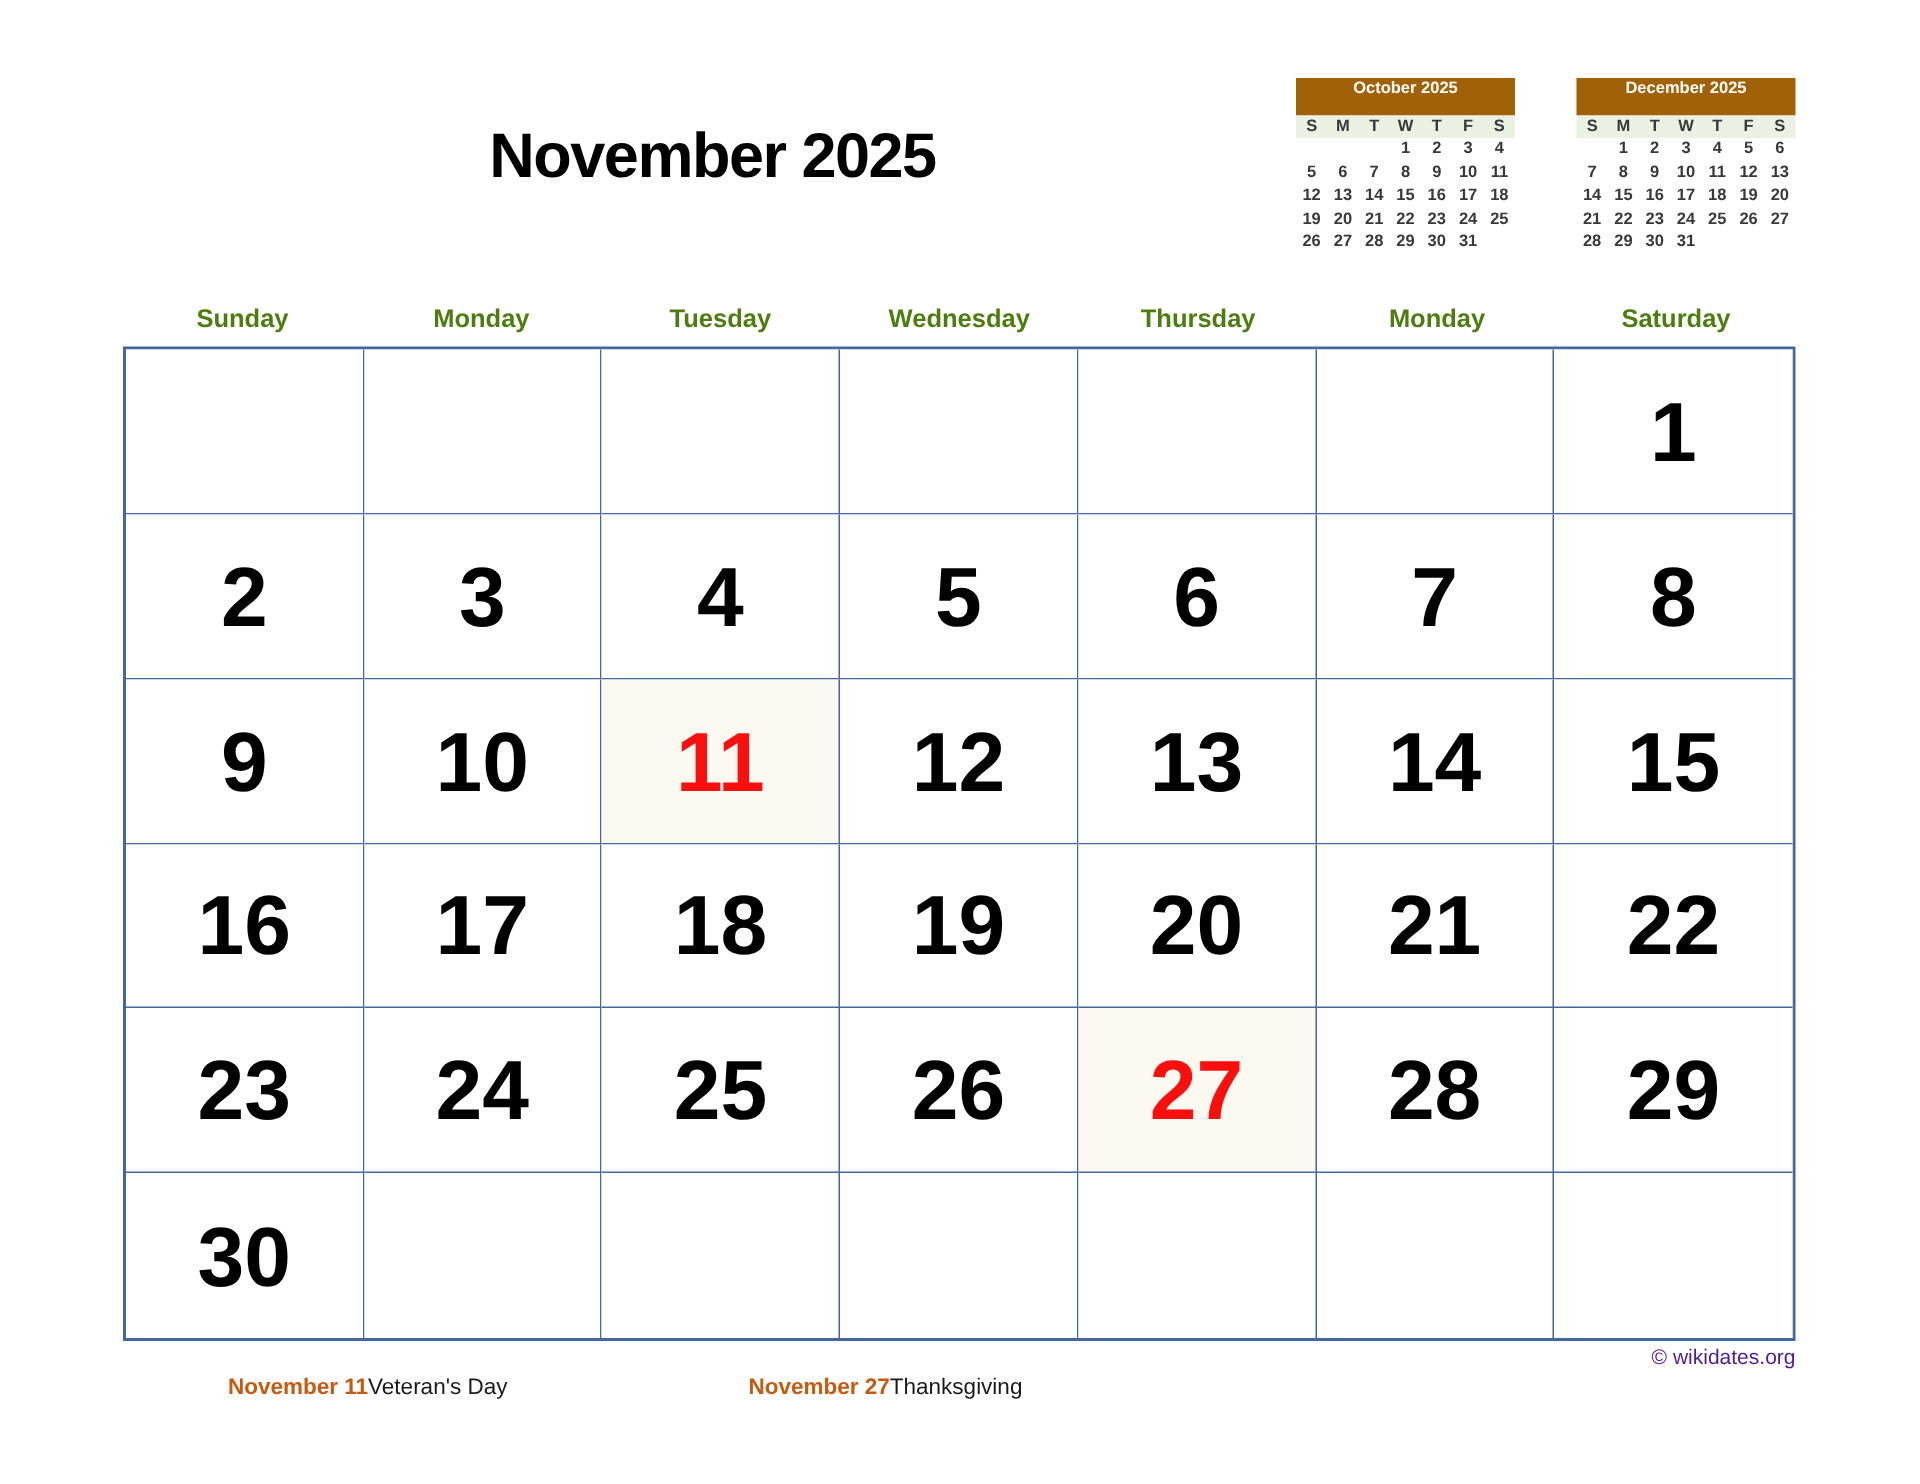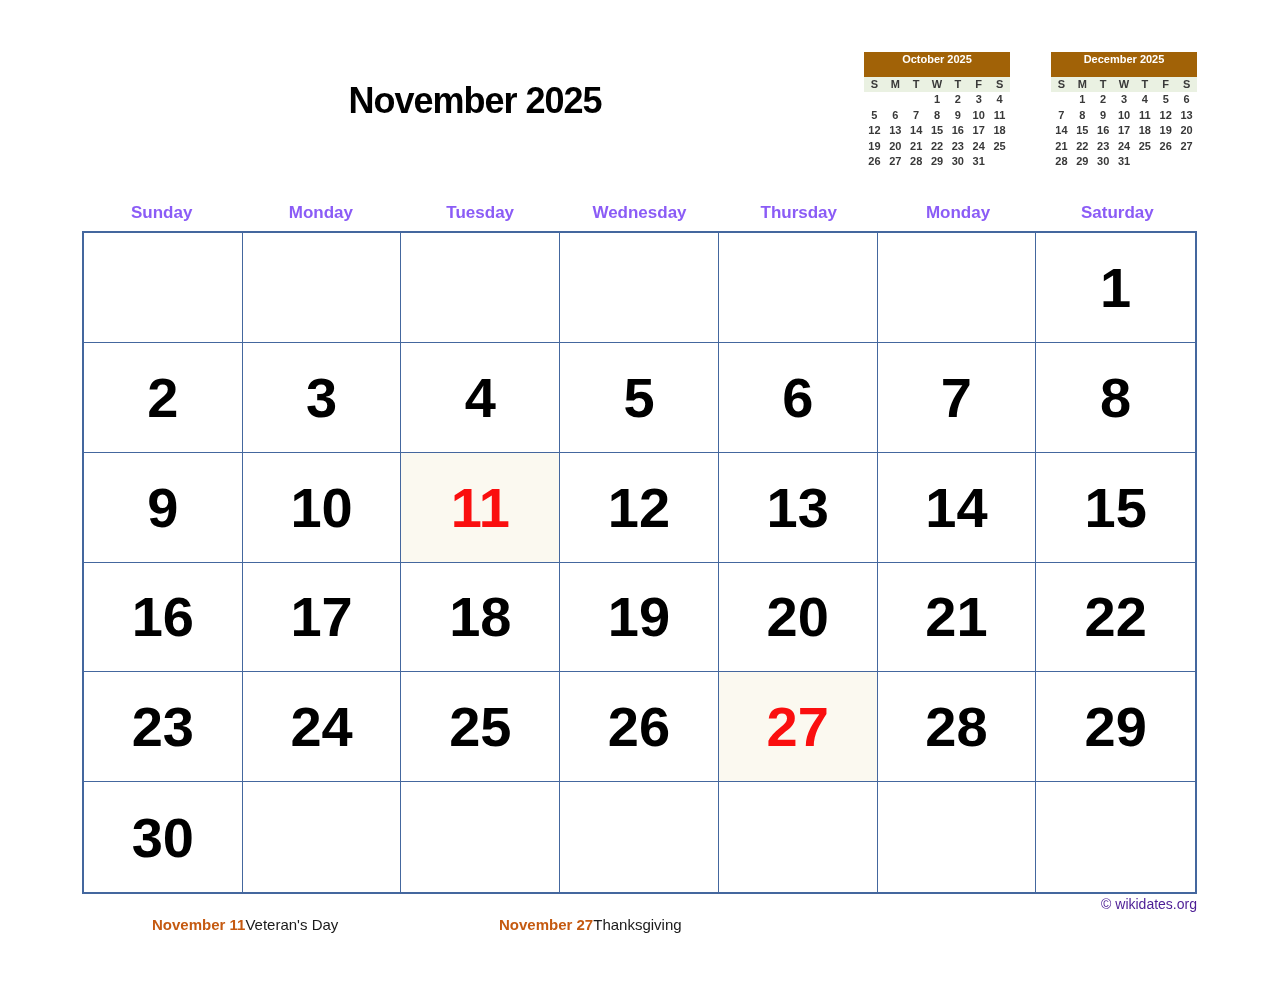--- a/index.html
+++ b/index.html
@@ -10,21 +10,21 @@
     position:relative;
     width:1280px; height:989px;
     background:#ffffff;
     overflow:hidden;
   }
 
   
   .page-title {
     position:absolute; left:0; top:80px; width:950px;
     text-align:center;
-    font-size:36px; font-weight:bold; color:#000000;
+    font-size:42px; font-weight:bold; color:#000000;
     letter-spacing:-1px;
   }
 
   
   .mini-cal { position:absolute; top:52px; width:146px; font-weight:bold; }
   .mini-cal.oct { left:864px; }
   .mini-cal.dec { left:1051px; }
   .mini-cal-header {
     height:25px; line-height:15px;
     text-align:center; font-size:11px; font-weight:bold;
@@ -39,21 +39,21 @@
     color:#393939; font-weight:bold;
   }
 
   
   .weekday-row {
     position:absolute; left:82px; top:200px; width:1115px;
     display:flex; height:26px;
   }
   .weekday-row .weekday {
     flex:1; text-align:center;
-    font-size:17px; font-weight:bold; color:#8b5cf6;
+    font-size:17px; font-weight:bold; color:#4d7c0f;
     line-height:26px;
   }
 
   
   .main-grid {
     position:absolute; left:82px; top:231px;
     width:1115px; height:663px;
     display:grid;
     grid-template-columns:repeat(7,1fr);
     grid-template-rows:repeat(6,1fr);

